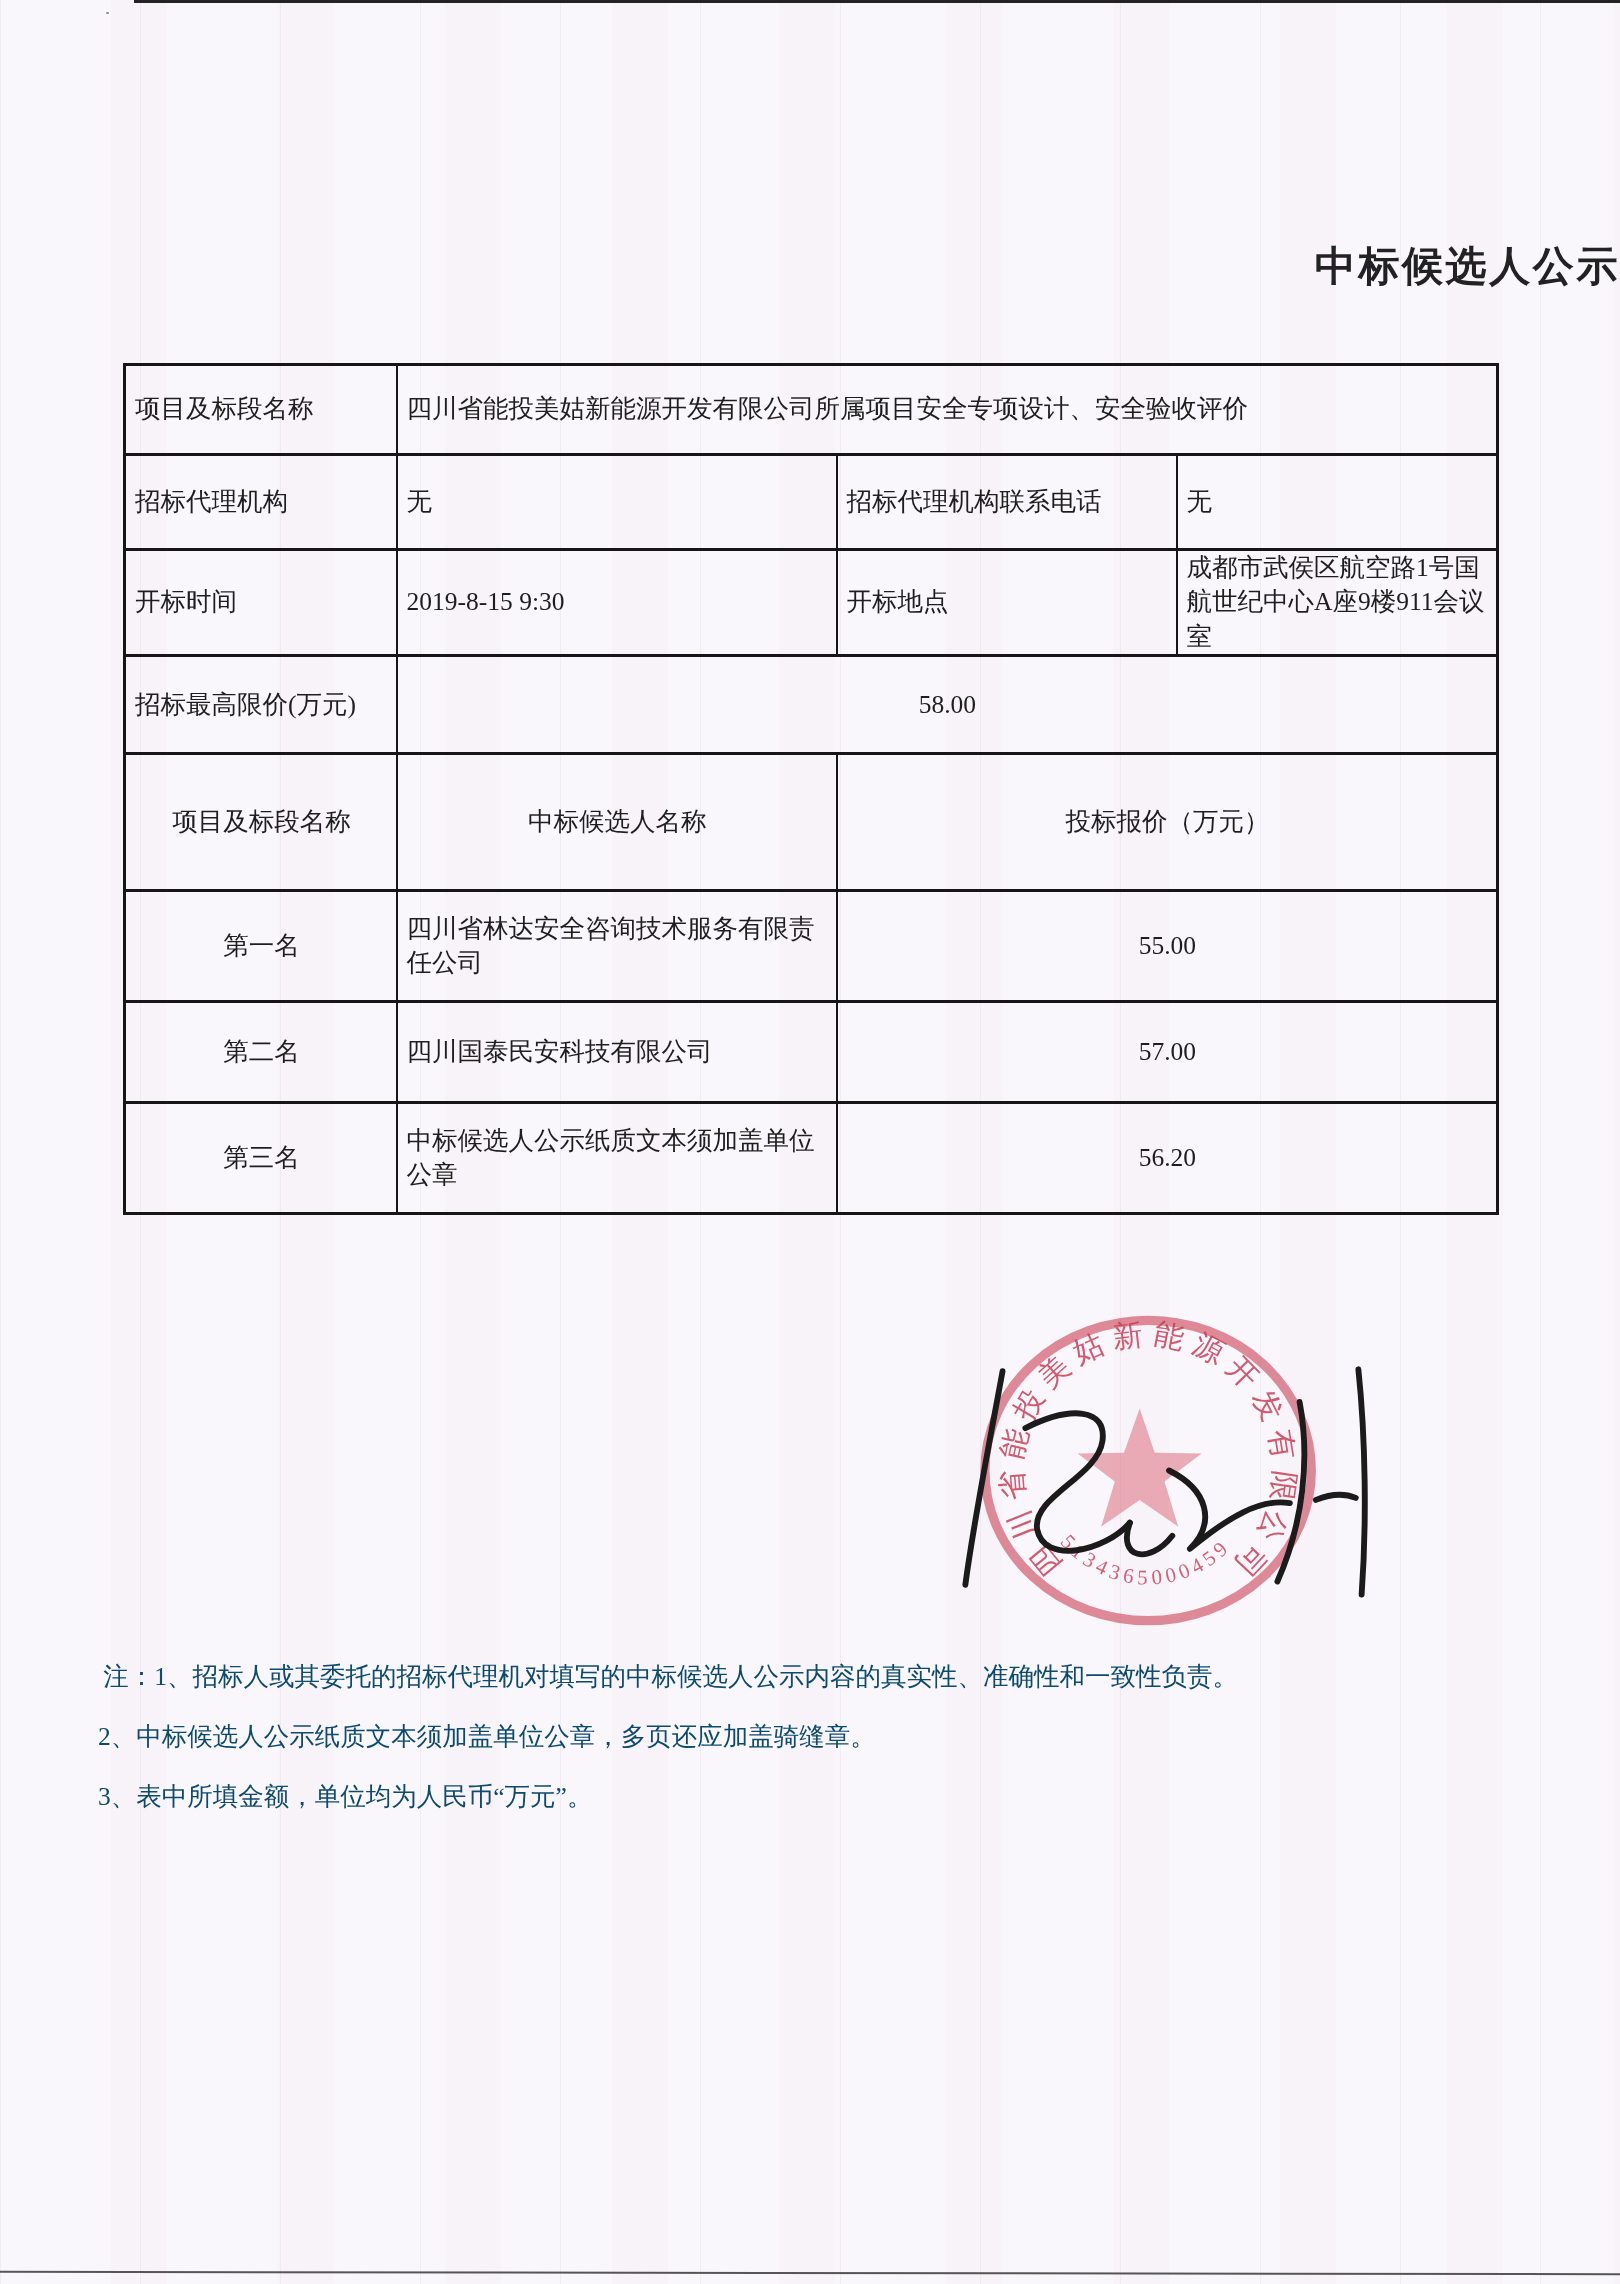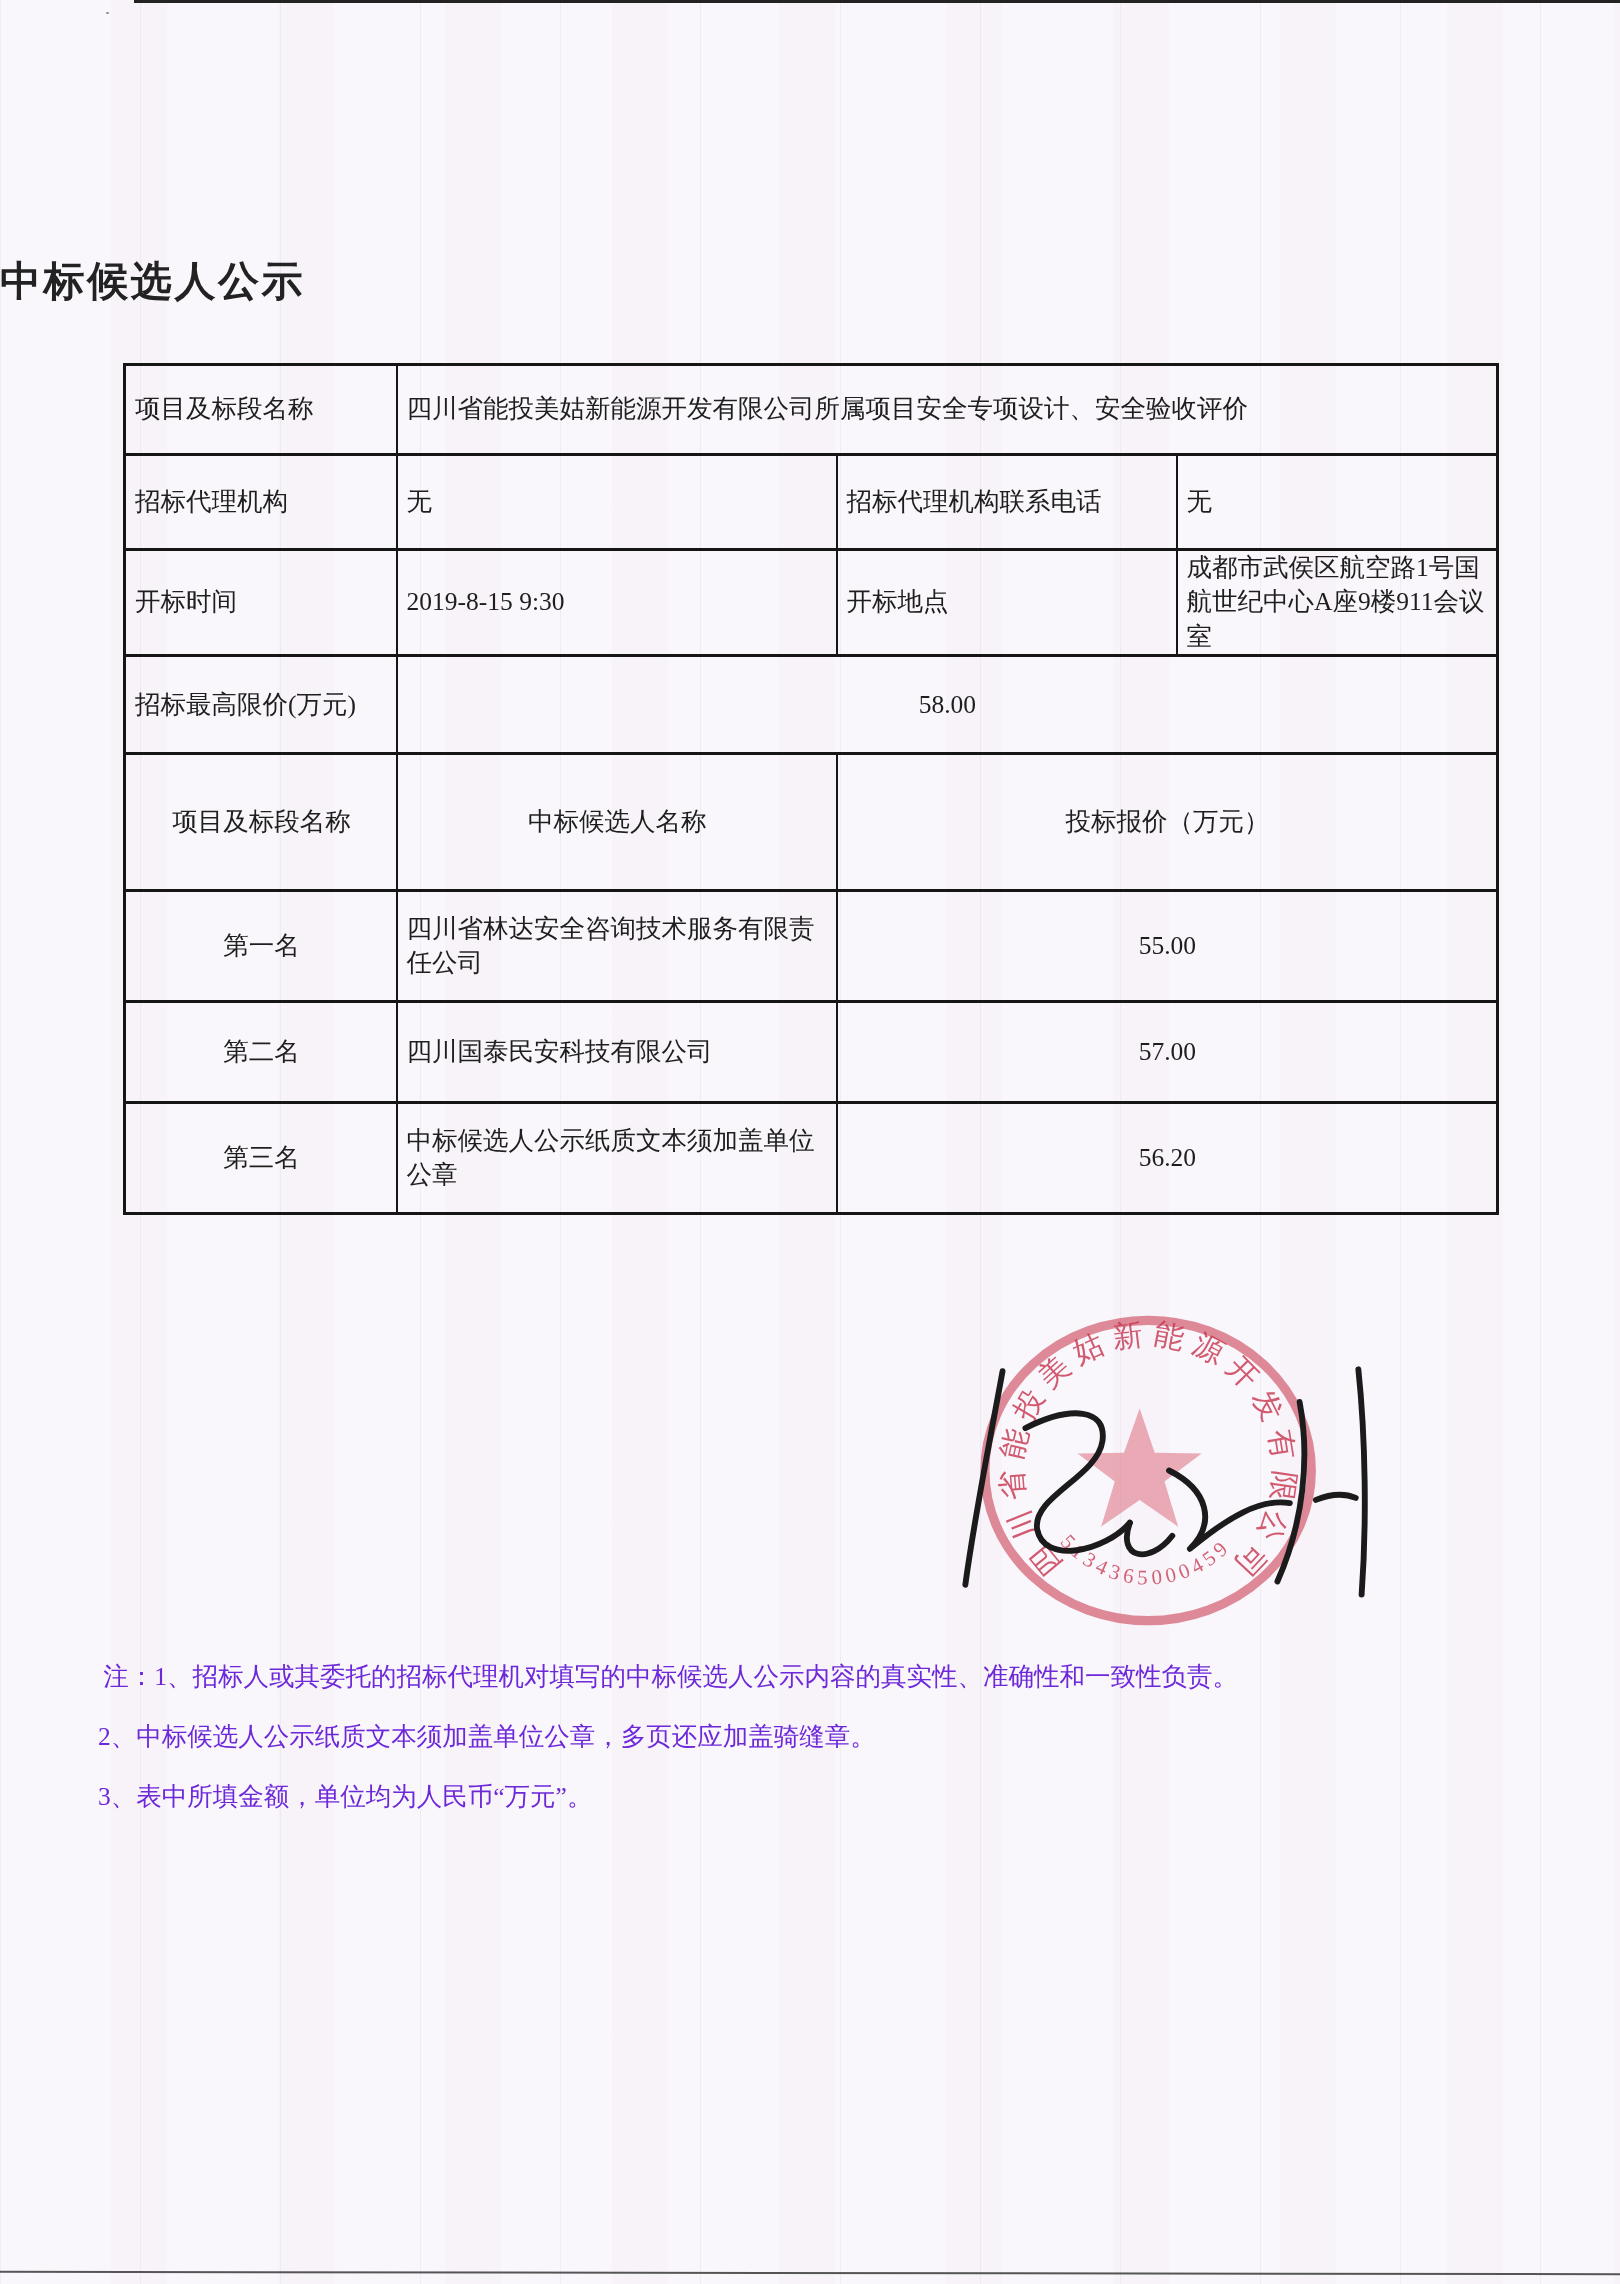--- a/index.html
+++ b/index.html
@@ -16,43 +16,43 @@
   .page::before{
     content:"";position:absolute;inset:0;pointer-events:none;
     background:
       repeating-linear-gradient(90deg, rgba(150,140,210,0.10) 0 1.3px, transparent 1.3px 140px),
       repeating-linear-gradient(90deg, transparent 0 111px, rgba(225,170,200,0.05) 111px 167px);
   }
   .scan-top{position:absolute;left:134px;top:0;width:1486px;height:2.6px;background:#232323;}
   .scan-dot{position:absolute;left:106px;top:11.8px;width:3.3px;height:2.6px;background:#8f8f98;border-radius:1.3px;}
   .scan-bottom{position:absolute;left:0;top:2272px;width:1620px;height:2px;background:#555;transform:rotate(0.08deg);}
   .title{
-    position:absolute;left:0;top:254px;width:1620px;
-    text-align:left;
+    position:absolute;left:0;top:239px;width:1620px;
+    text-align:right;
     font-family:"Liberation Sans","DejaVu Sans",sans-serif;
     font-weight:700;font-size:41px;letter-spacing:2.6px;color:#222;
   }
   table.doc{
     position:absolute;left:123px;top:363px;
     width:1373px;table-layout:fixed;border-collapse:collapse;
   }
   table.doc,table.doc td{border:2.6px solid #161616;padding-left:22px;}
   table.doc td{
     border-top-width:3.9px;border-bottom-width:3.9px;
     vertical-align:middle;
     font-size:25.5px;line-height:1.35;
     padding:0 7.8px 0 9.1px;
     overflow:hidden;
   }
   table.doc{border-width:3.9px;}
   td.ctr{text-align:center;padding:0 2.6px;}
   td.addr{font-size:25px;padding:0 3.9px 0 6.5px;}
   .sig-cell{position:relative;}
   .sealwrap{position:absolute;left:934px;top:1307px;width:457px;height:327px;z-index:3;pointer-events:none;}
-  .notes{position:absolute;left:98px;top:1661px;width:1457px;font-size:25.5px;color:#6d28d9;}
+  .notes{position:absolute;left:98px;top:1661px;width:1457px;font-size:25.5px;color:#0c4a6e;}
   .notes p{margin:0 0 29px 0;line-height:31px;}
   .notes p:first-child{padding-left:5.2px;}
 </style>
 </head>
 <body>
 
 <div class="page">
 
   <div class="scan-top"></div>
   <div class="scan-dot"></div>

